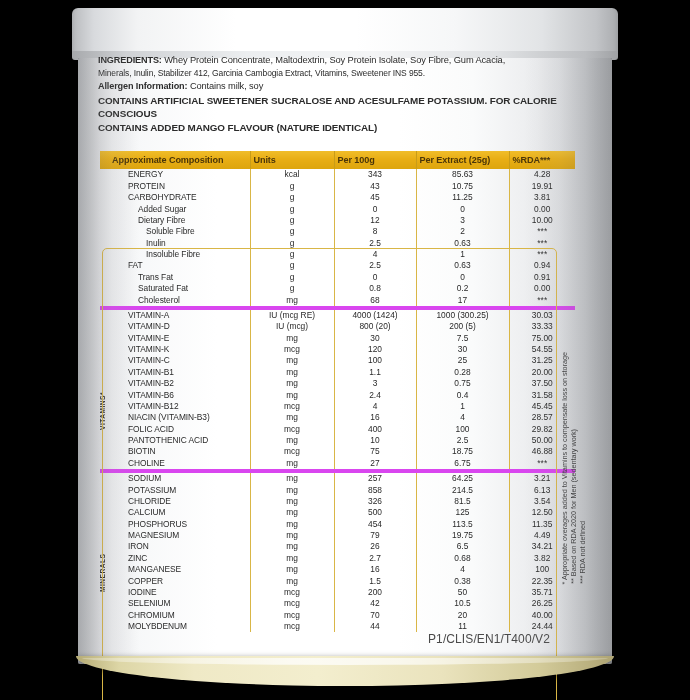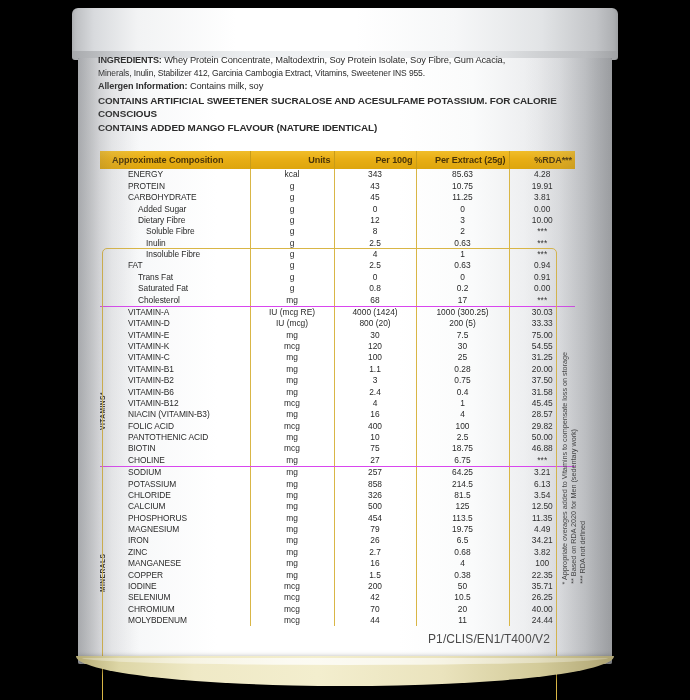--- a/index.html
+++ b/index.html
@@ -132,21 +132,21 @@
   table.nut col.c-100   { width: 82px; }
   table.nut col.c-serv  { width: 93px; }
   table.nut col.c-rda   { width: 66px; }
 
   thead th {
     background: linear-gradient(to bottom, #f0bd2a 0%, #e8ae15 45%, #dda50d 100%);
     color: #4a3508;
     font-size: 9.1px;
     font-weight: bold;
     padding: 4px 3px 4px 3px;
-    text-align: right;
+    text-align: left;
     border-right: 1px solid #c99c18;
     letter-spacing: -0.1px;
     white-space: nowrap;
   }
   thead th:last-child { border-right: none; }
   thead th.h-name { text-align: left; padding-left: 12px; }
 
   tbody td {
     font-size: 8.4px;
     color: #2a2a2a;
@@ -155,21 +155,21 @@
     border-right: 1px solid #d9b646;
     line-height: 10.6px;
     white-space: nowrap;
   }
   tbody td:last-child { border-right: none; }
 
   td.n { text-align: left; padding-left: 28px; letter-spacing: -0.05px; }
   td.n.ind1 { padding-left: 38px; }
   td.n.ind2 { padding-left: 46px; }
 
-  tr.sec-end td { border-bottom: 1px solid #d946ef; }
+  tr.sec-end td { border-bottom: 4px solid #d946ef; }
 
   
   #table-border {
     position: absolute;
     left: 2px;
     top: 97px;
     width: 455px;
     height: 0;
     border: 1px solid #d9b646;
     border-radius: 5px;

